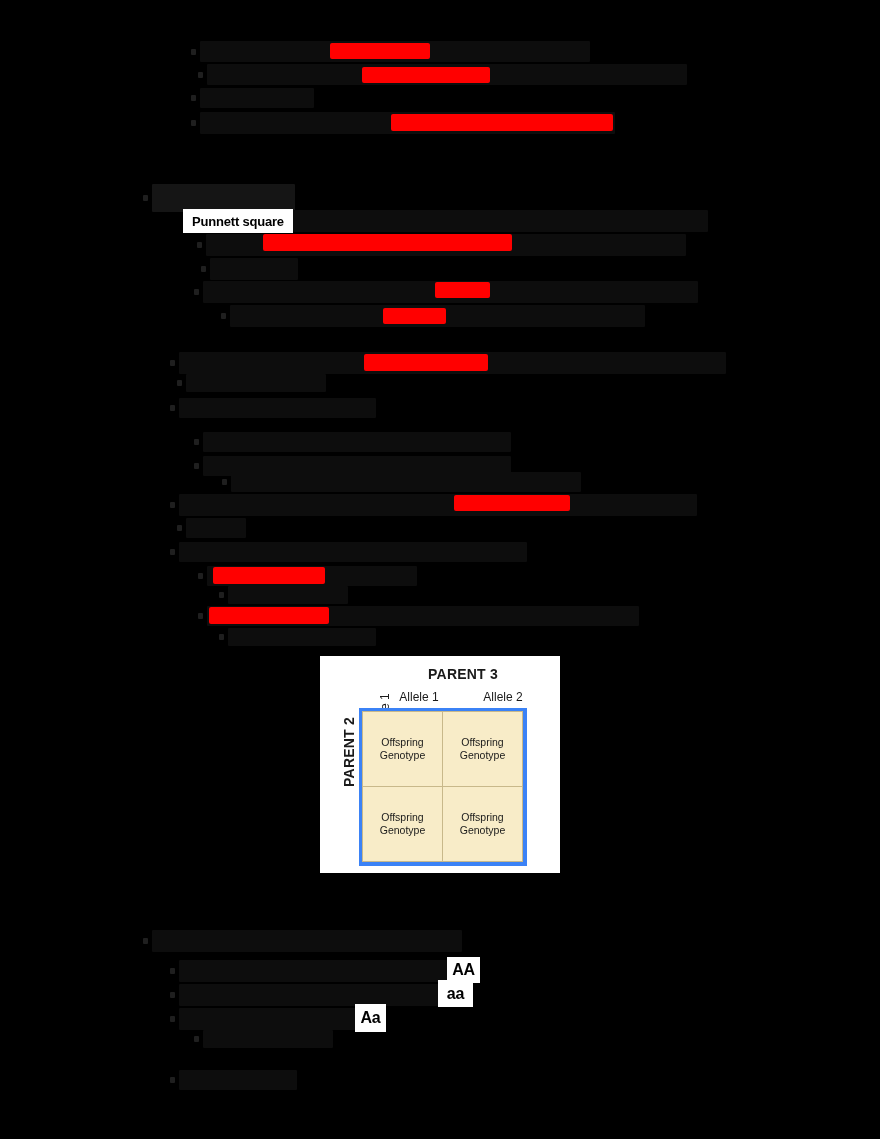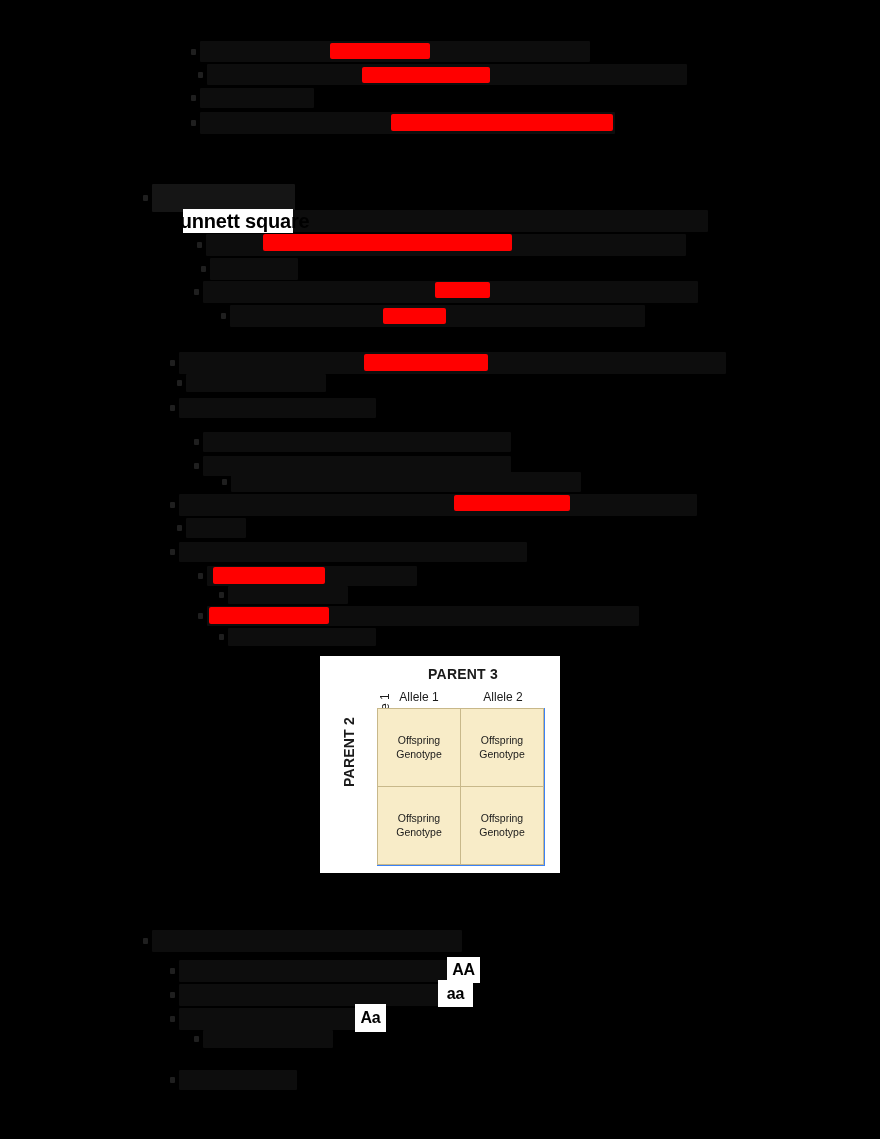--- a/index.html
+++ b/index.html
@@ -50,21 +50,21 @@
     font-weight: bold;
     display: flex;
     align-items: center;
     justify-content: center;
     white-space: nowrap;
     letter-spacing: -0.2px;
   }
   #hl-punnett {
     left: 183px; top: 209px;
     width: 110px; height: 24px;
-    font-size: 20px;
+    font-size: 13px;
   }
   #hl-AA {
     left: 447px; top: 957px;
     width: 33px; height: 26px;
     font-size: 16px;
   }
   #hl-aa {
     left: 438px; top: 980px;
     width: 35px; height: 27px;
     font-size: 16px;
@@ -122,26 +122,26 @@
     text-align: center;
     font-size: 12px;
     color: #1a1a1a;
     transform: rotate(-90deg);
   }
   #row-head-1 { top: 50px; }
   #row-head-2 { top: 126px; }
 
   #punnett-grid {
     position: absolute;
-    left: 57px; top: 52px;
+    left: 39px; top: 52px;
     width: 168px; height: 158px;
     display: grid;
     grid-template-columns: 1fr 1fr;
     grid-template-rows: 1fr 1fr;
-    border: 1px solid #3b82f6;
+    border: 4px solid #3b82f6;
     box-sizing: border-box;
   }
   .cell {
     background: #f8ecc8;
     border: 1px solid #c8b88a;
     margin: -1px 0 0 -1px;
     display: flex;
     flex-direction: column;
     align-items: center;
     justify-content: center;

